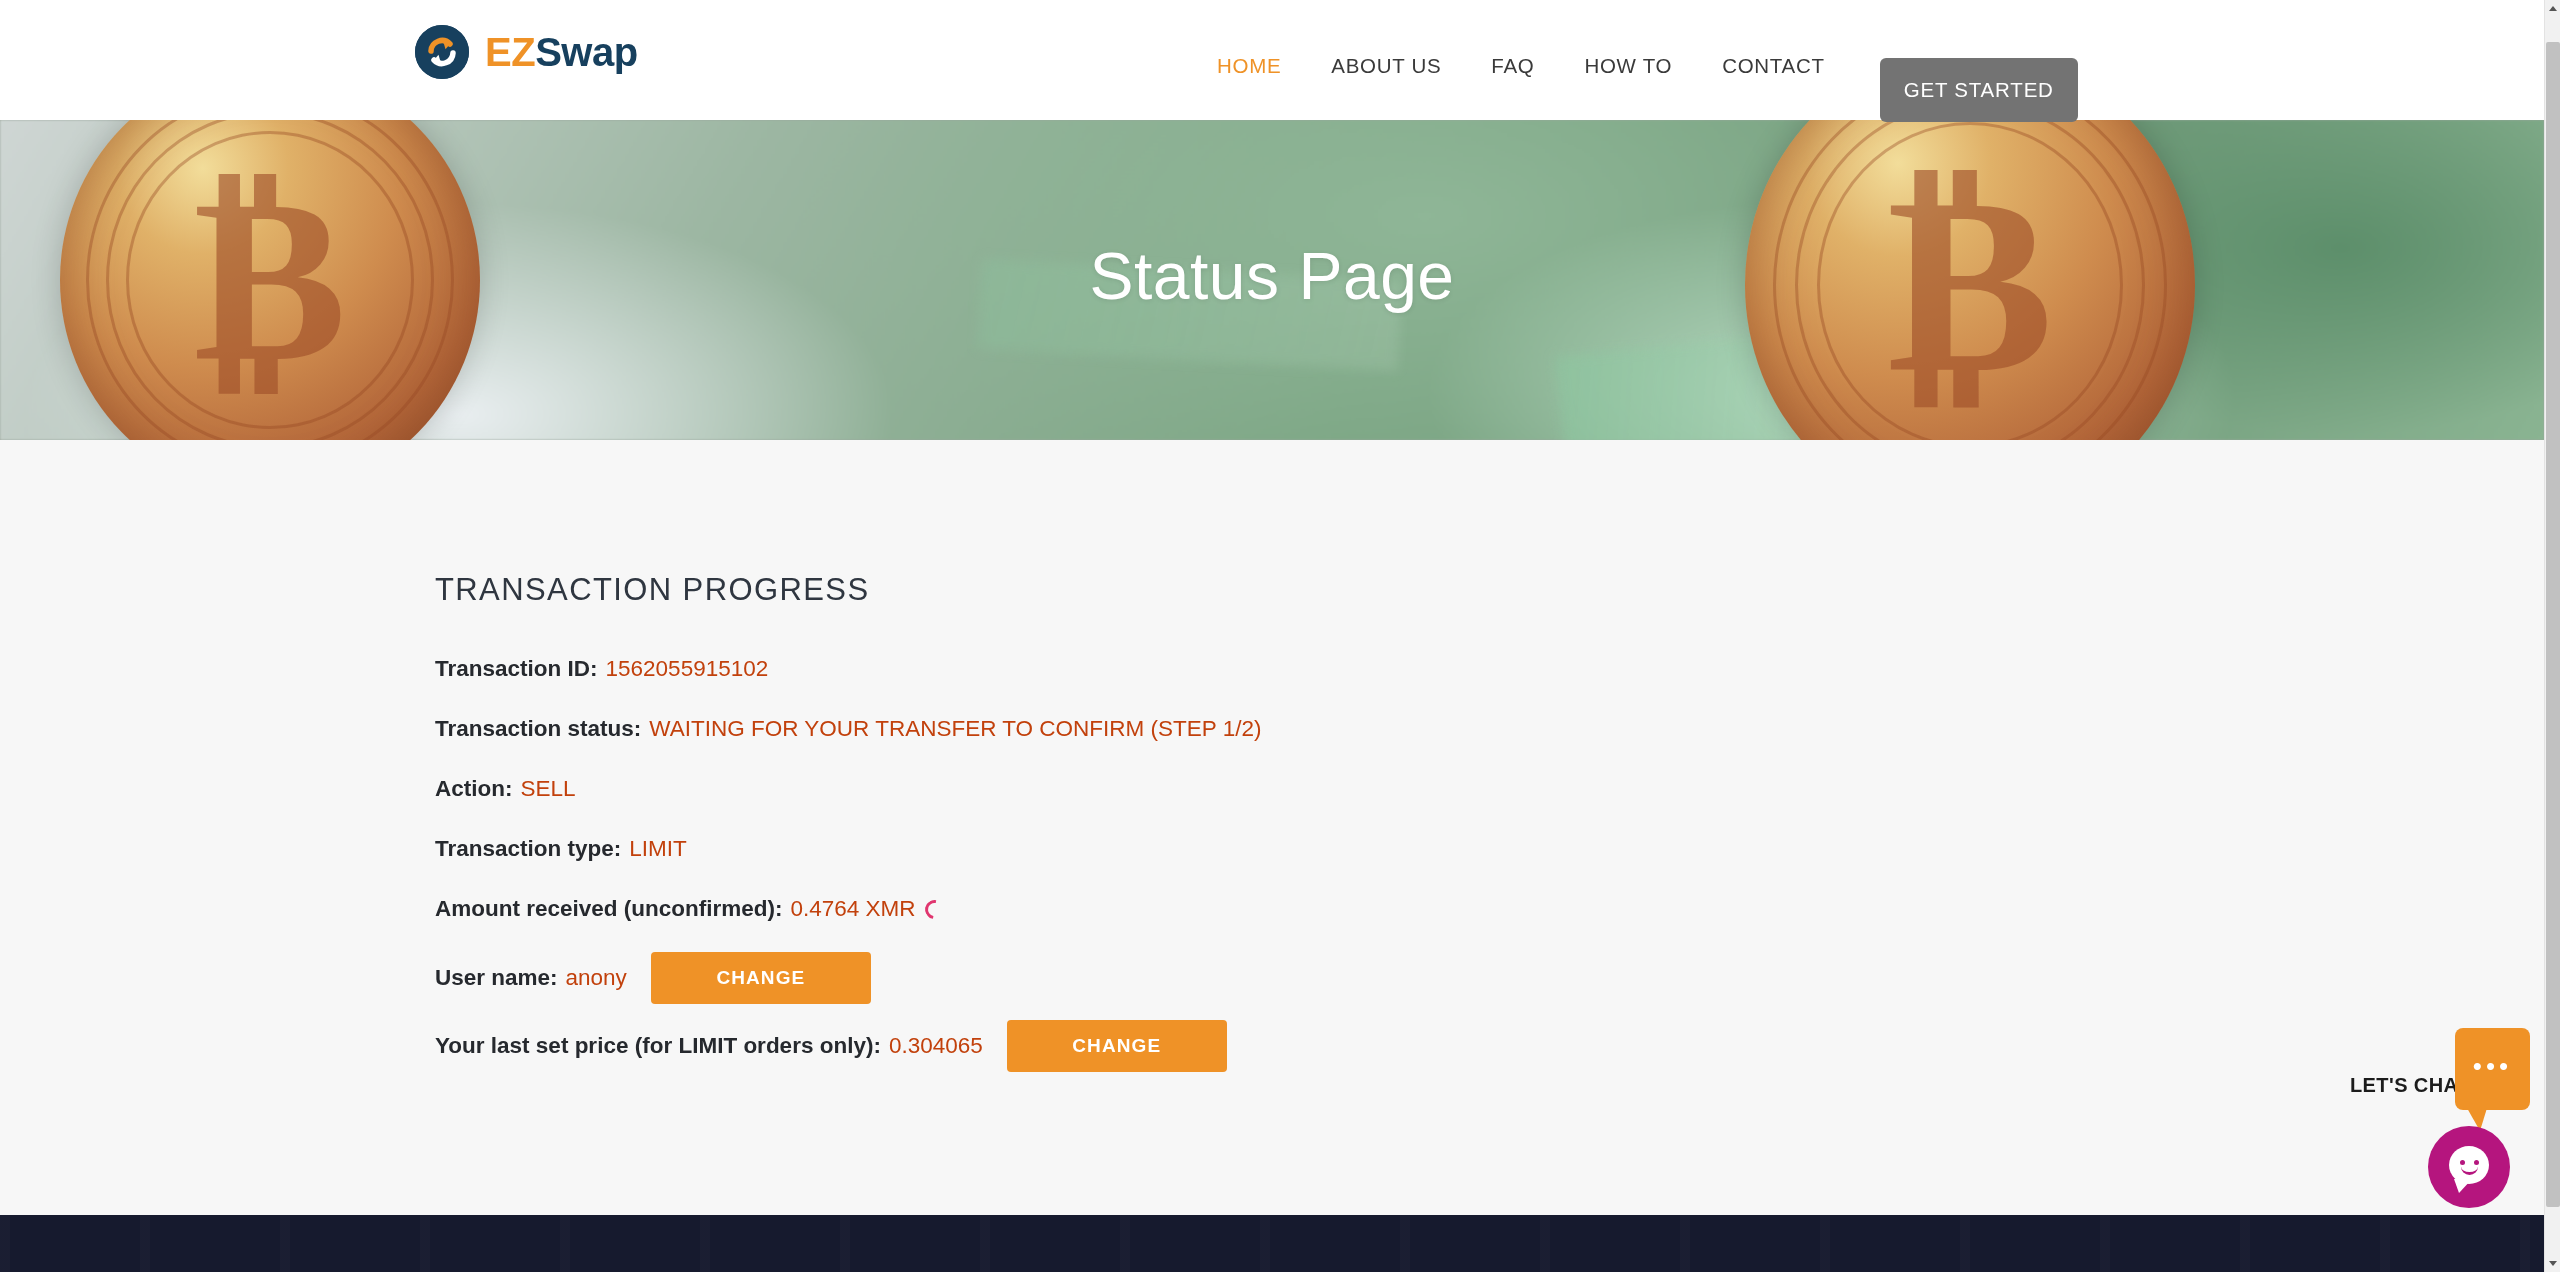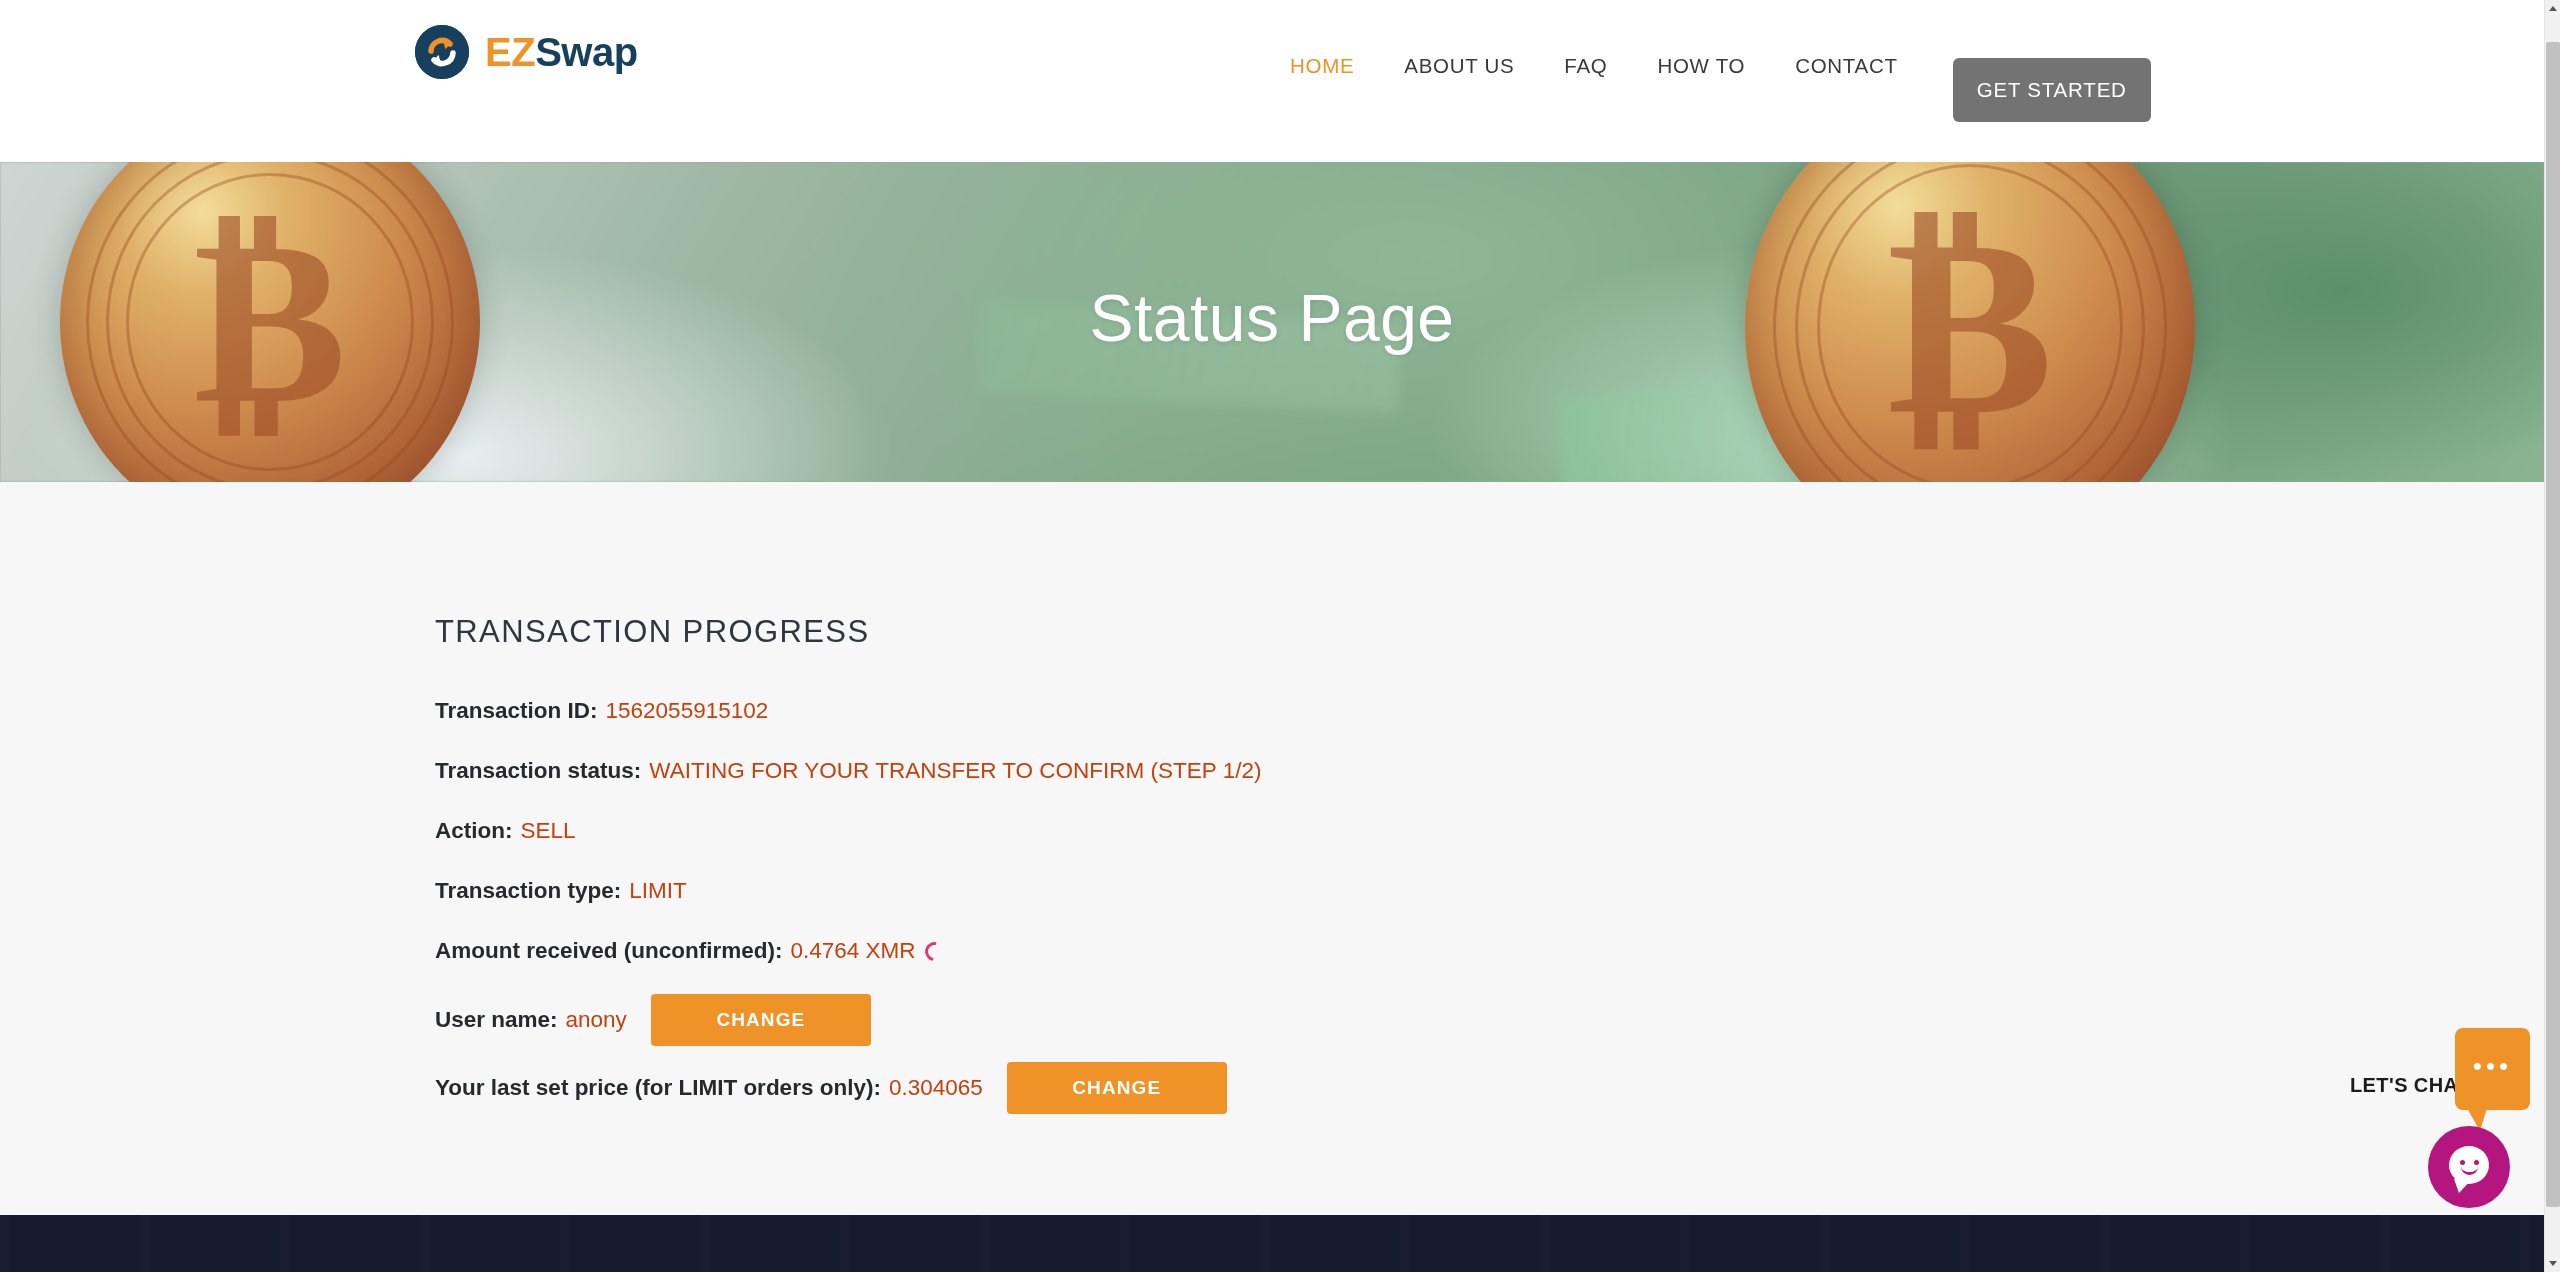--- a/index.html
+++ b/index.html
@@ -16,21 +16,21 @@
     left: 0; top: 0;
     width: 2544px;
     height: 1272px;
     overflow: hidden;
     background: #f7f7f7;
   }
 
   
   .header {
     position: relative;
-    height: 162px;
+    height: 120px;
     background: #ffffff;
     display: flex;
     align-items: center;
     z-index: 30;
   }
   .logo-wrap {
     position: absolute;
     left: 415px;
     top: 25px;
     display: flex;
@@ -52,21 +52,21 @@
     letter-spacing: -0.5px;
     line-height: 1;
     white-space: nowrap;
   }
   .logo-ez { color: #ef9227; }
   .logo-s  { color: #17405e; }
   .logo-wap{ color: #17405e; }
 
   .nav {
     position: absolute;
-    left: 1265px;
+    left: 1192px;
     top: 0;
     height: 132px;
     display: flex;
     align-items: center;
     gap: 0;
     justify-content: flex-end;
   }
   .nav a {
     font-size: 20.5px;
     letter-spacing: 0.7px;

